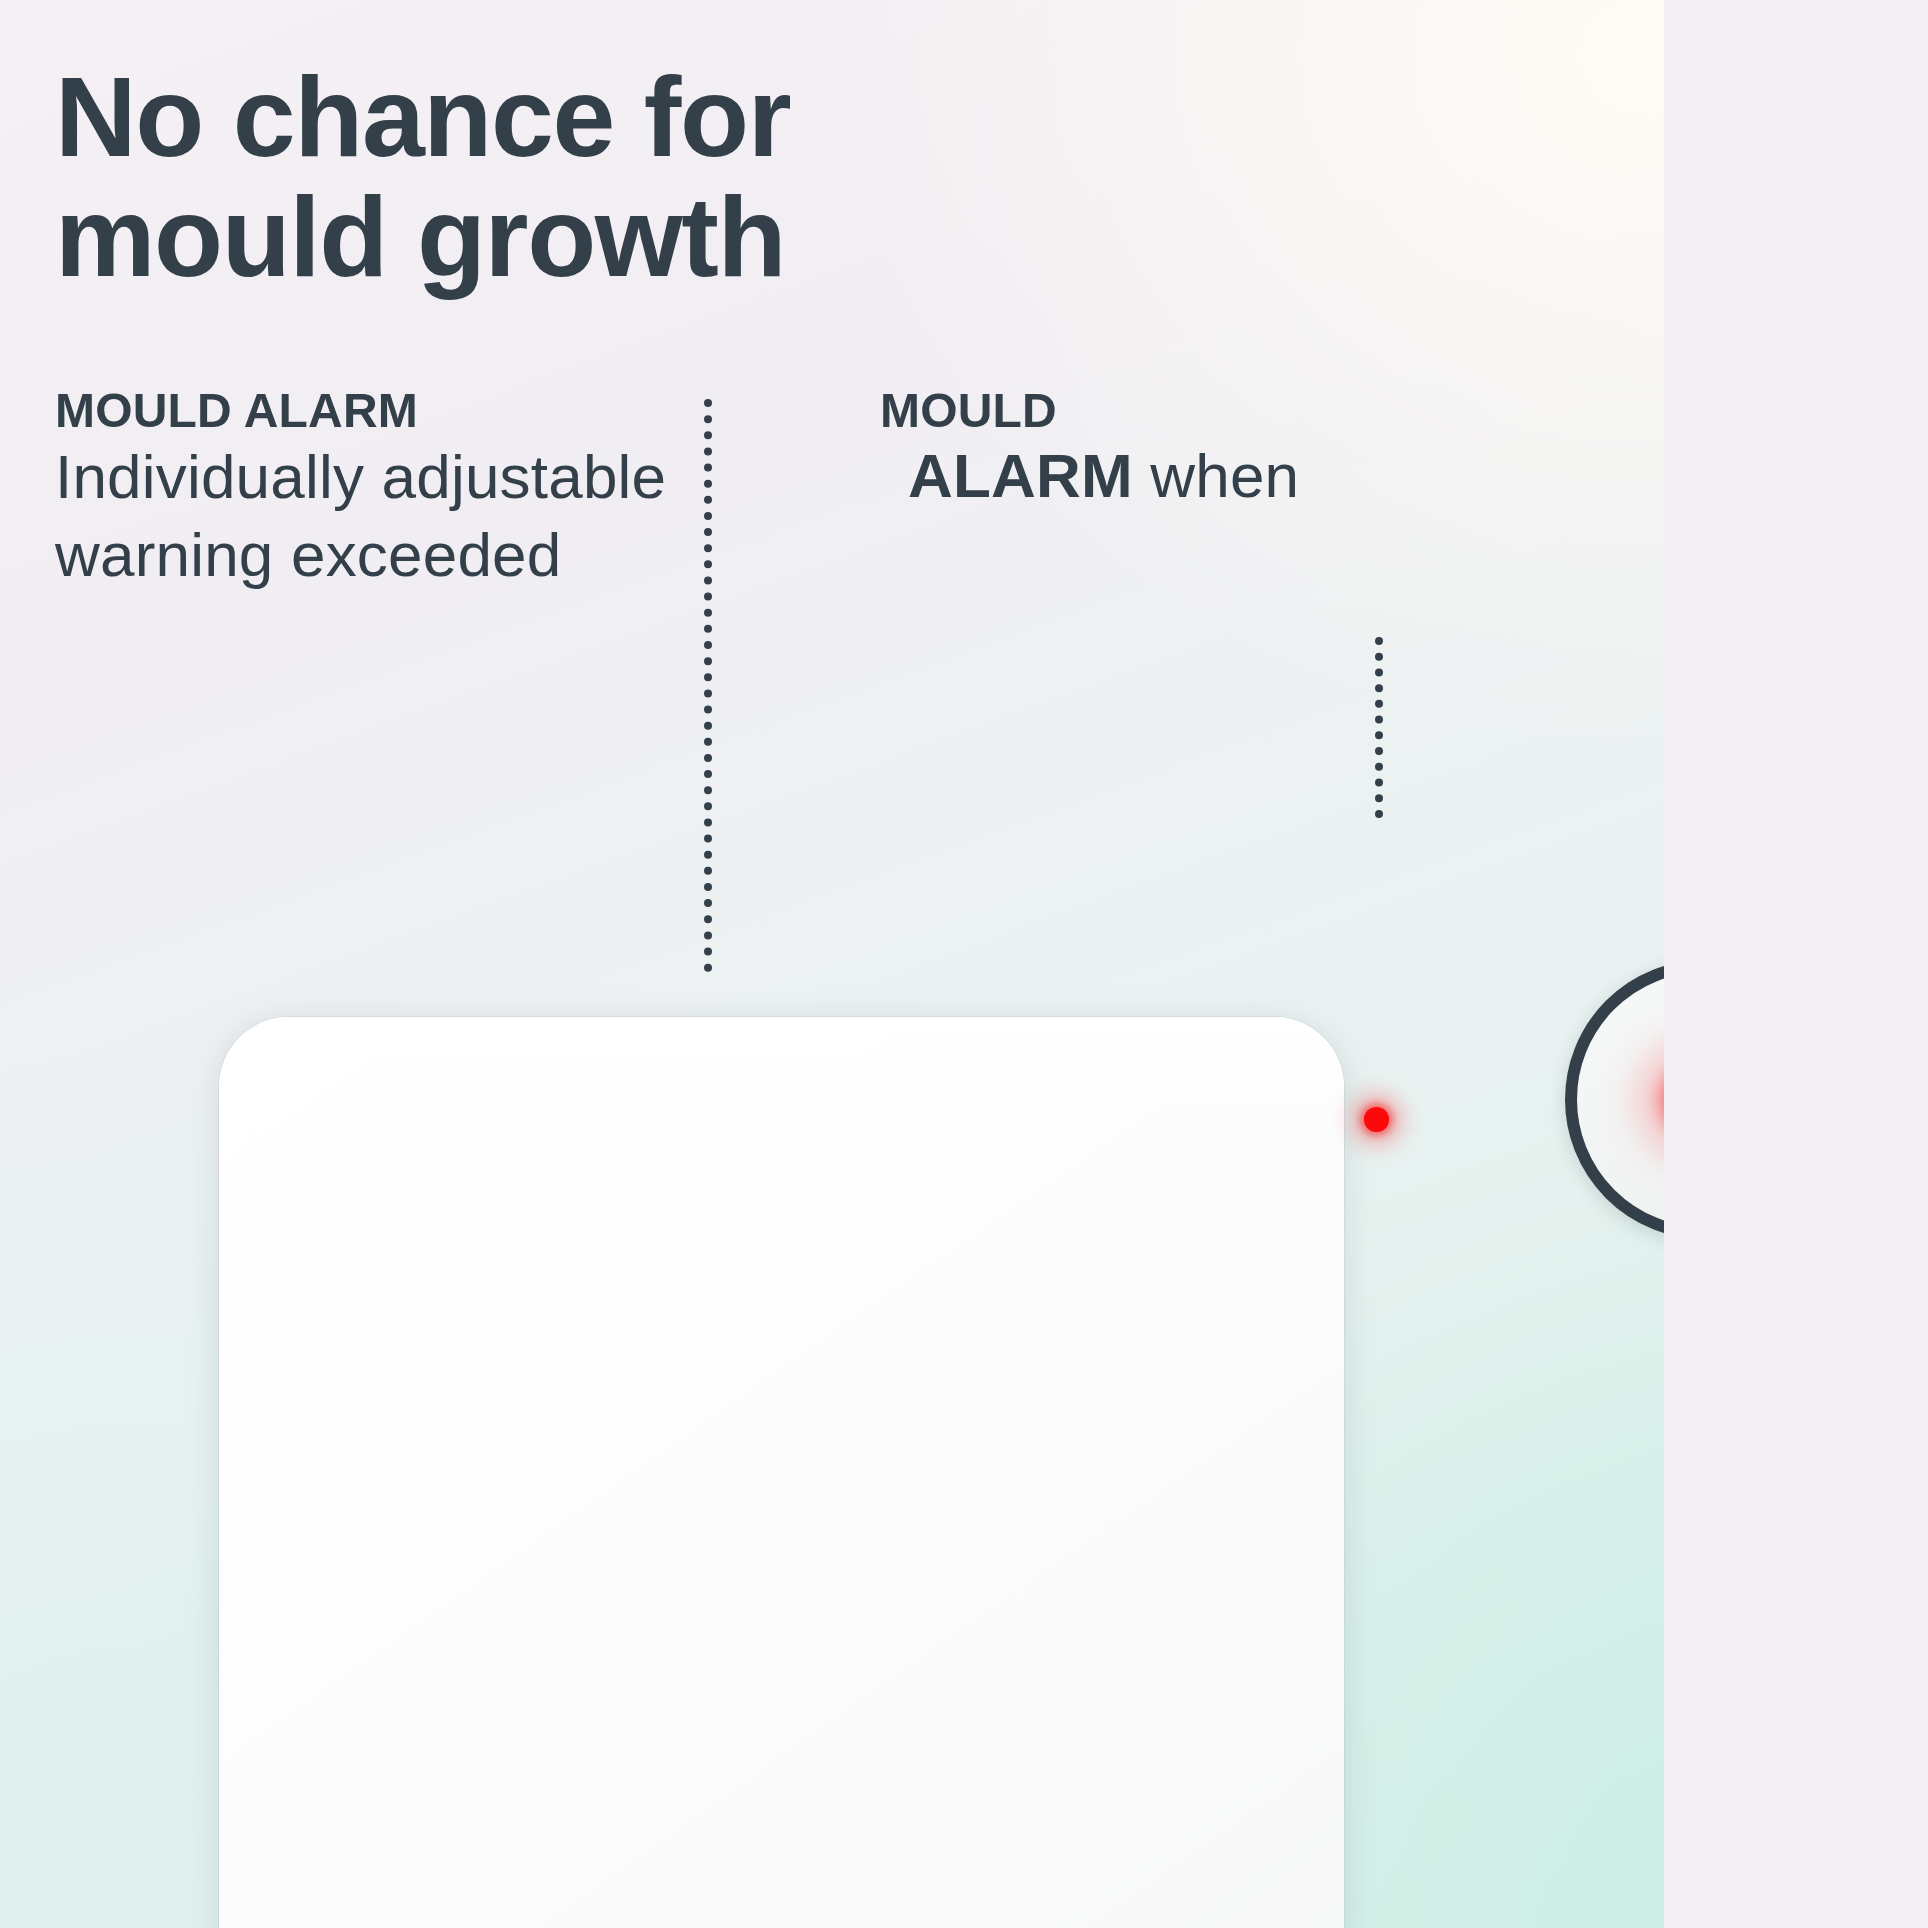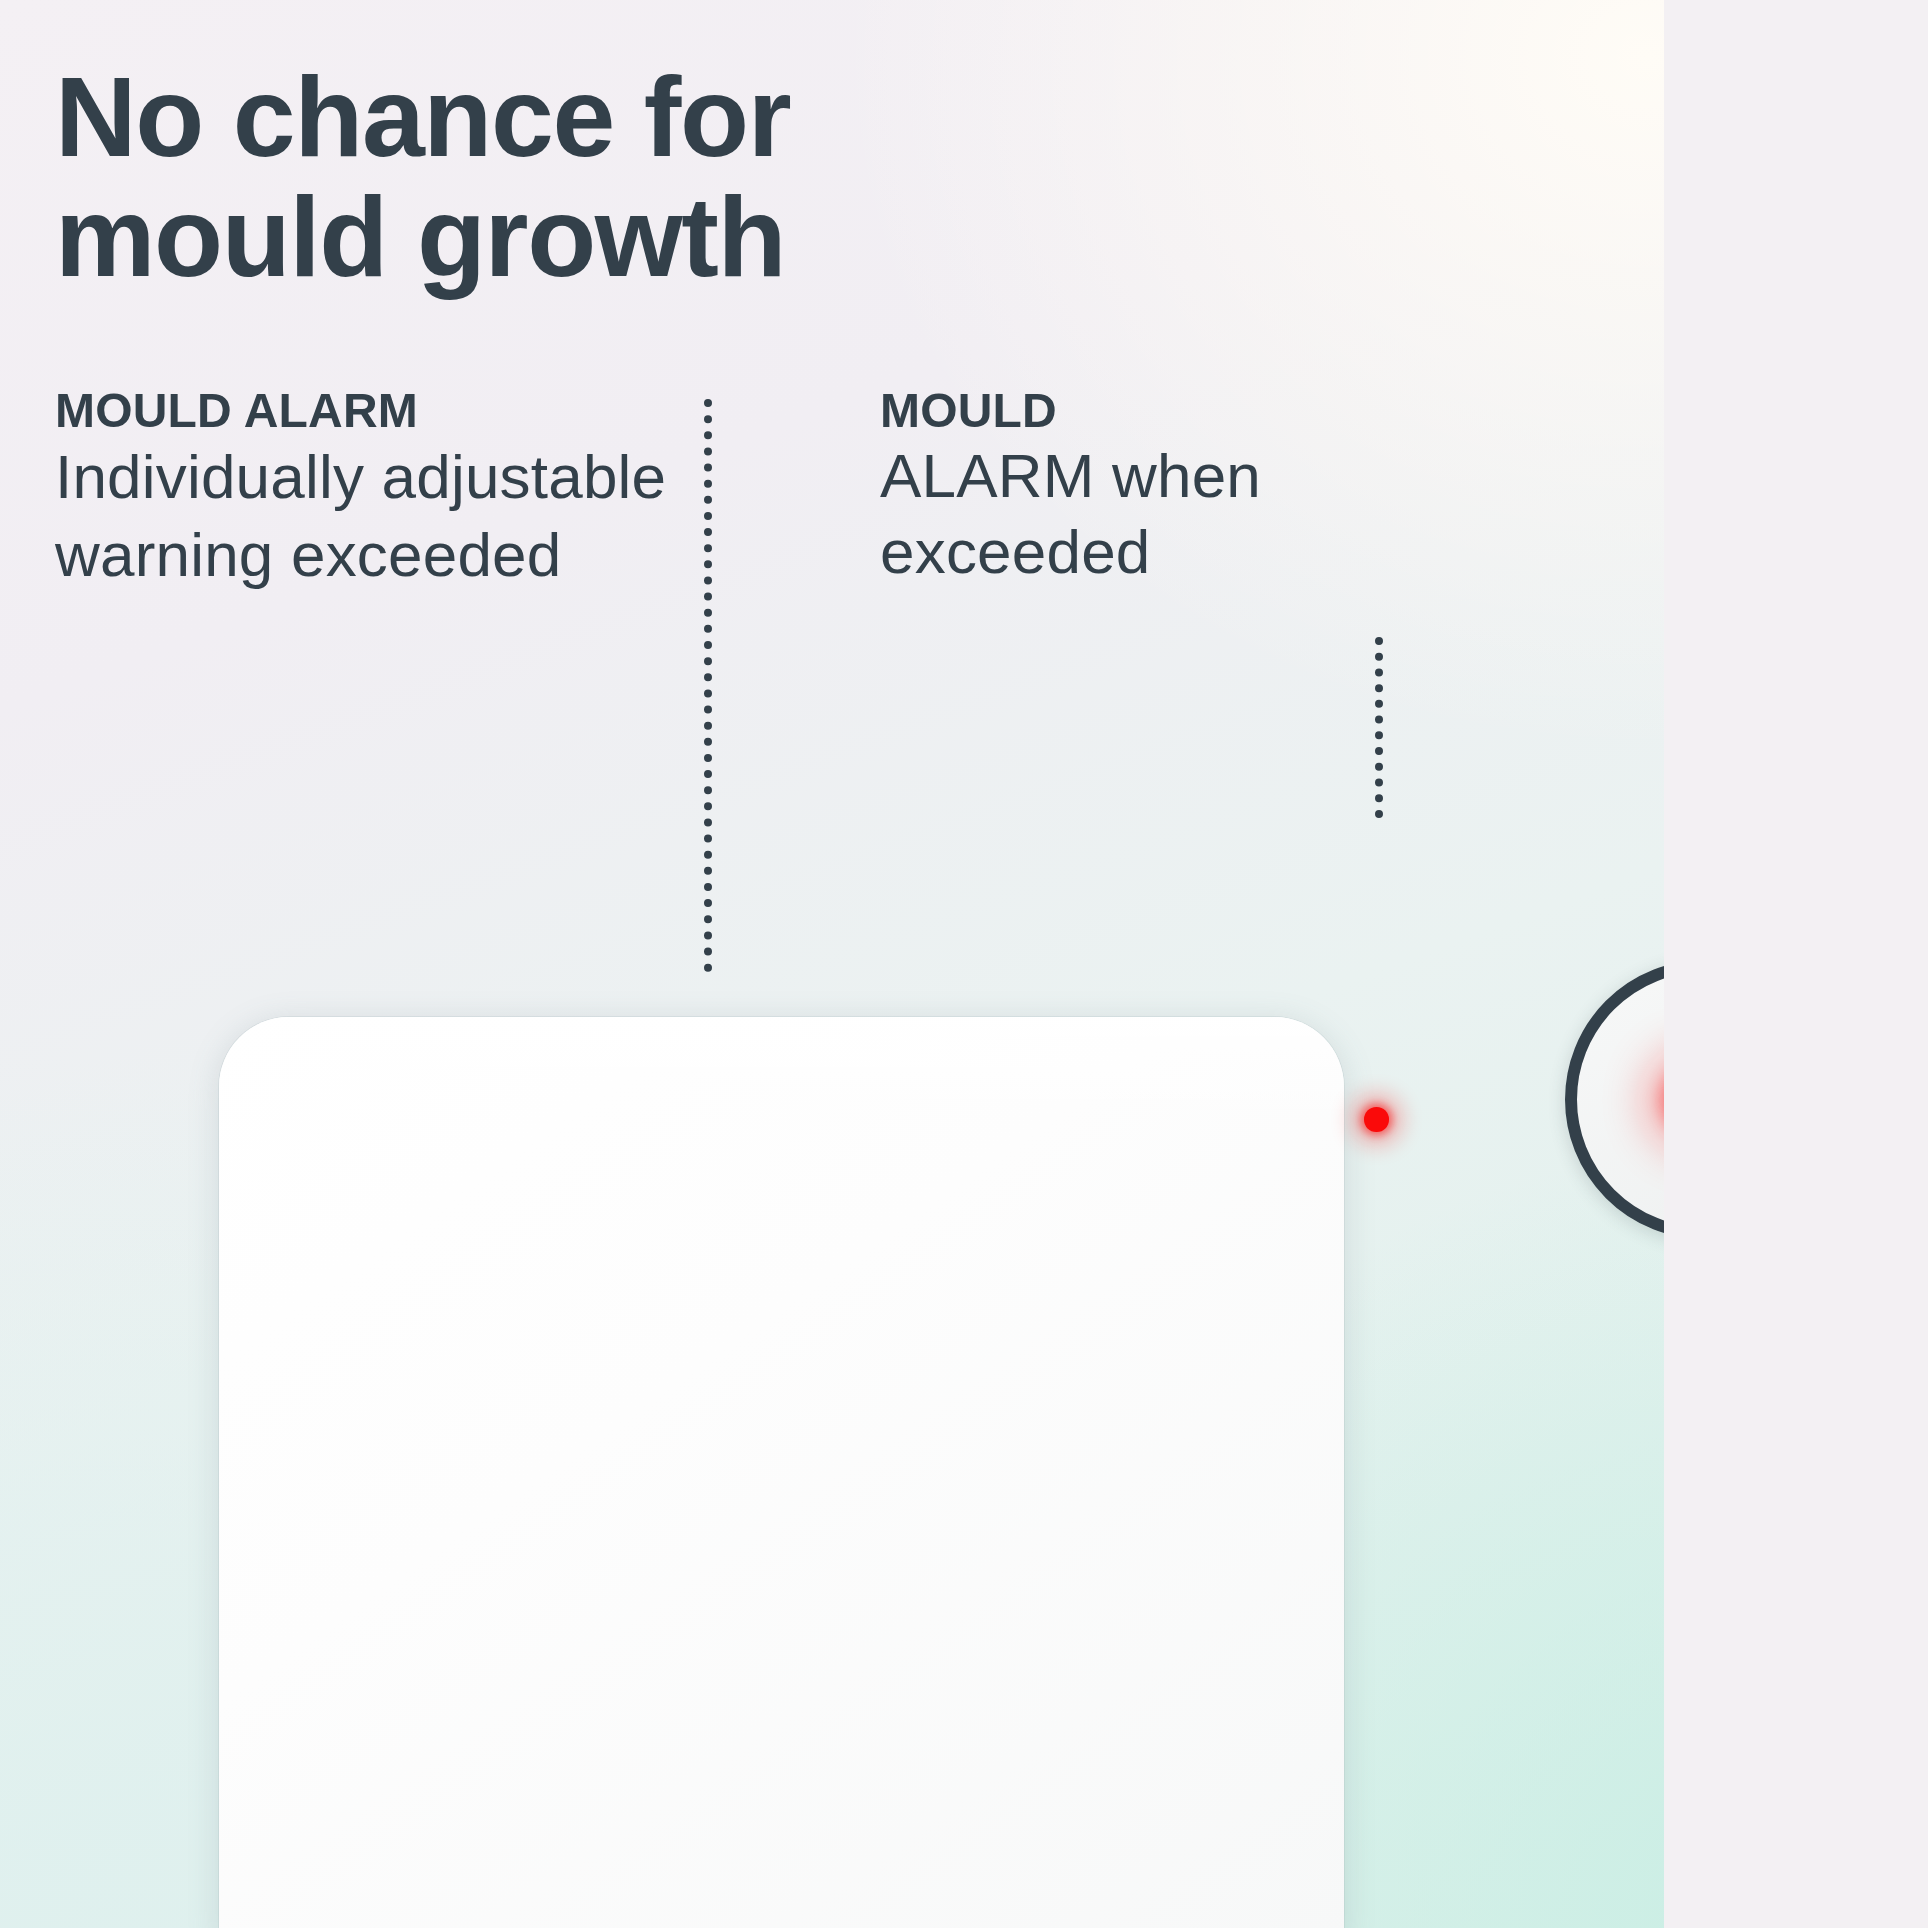--- a/index.html
+++ b/index.html
@@ -25,21 +25,21 @@
     white-space:pre-line;
   }
 
   
   .callout{position:absolute;color:#33404a;}
   .callout .head{font-size:48px;font-weight:700;line-height:1.13;letter-spacing:0.2px;}
   .callout .body{font-size:62px;font-weight:300;line-height:1.26;letter-spacing:0.2px;}
   .callout.left{left:55px;top:384px;width:659px;}
   .callout.right{left:880px;top:384px;width:527px;}
   .callout.right .mix{font-size:62px;line-height:1.21;letter-spacing:0.2px;font-weight:300;}
-  .callout.right .mix b{font-weight:400;}
+  .callout.right .mix b{font-weight:700;margin-left:28px;}
 
   
   .dotted{
     position:absolute;width:0;border-left:8.5px dotted #33404a;
   }
   #dot-left{left:704px;top:399px;height:573px;}
   #dot-right{left:1375px;top:637px;height:181px;}
 
   
   #device{
@@ -83,21 +83,20 @@
 mould growth</div>
 
   <div class="callout left">
     <div class="head">MOULD ALARM</div>
     <div class="body">Individually adjustable warning exceeded</div>
   </div>
 
   <div class="callout right">
     <div class="head">MOULD</div>
     <div class="mix"><b>ALARM</b><span> when</span></div>
-    <div class="body">exceeded</div>
   </div>
 
   <div class="dotted" id="dot-left"></div>
   <div class="dotted" id="dot-right"></div>
 
   <div id="device">
 
     
     
   </div>

